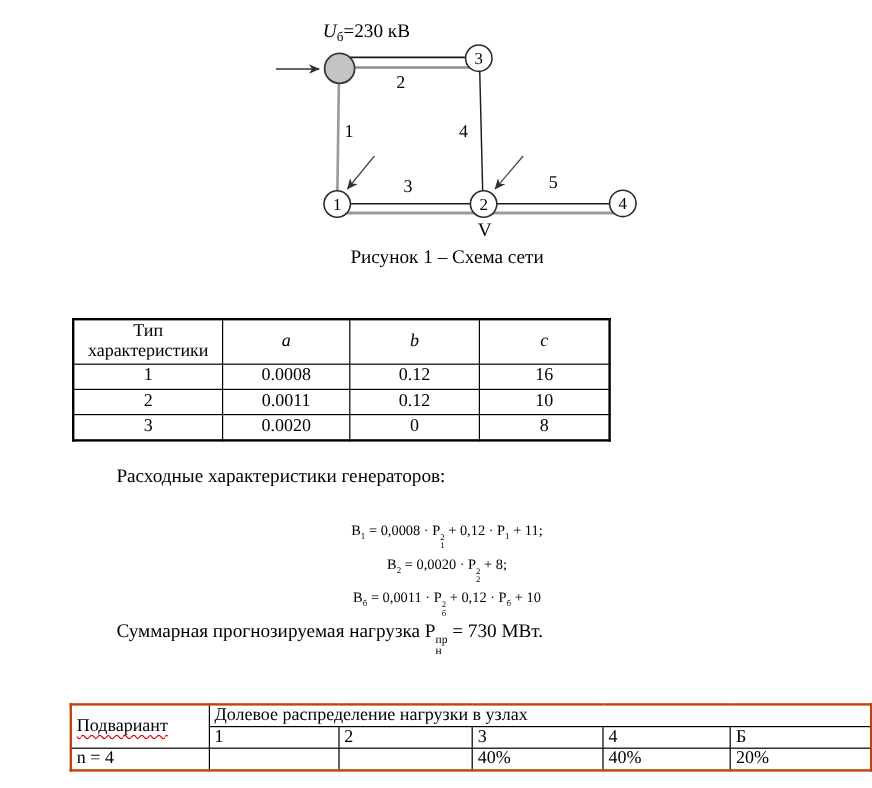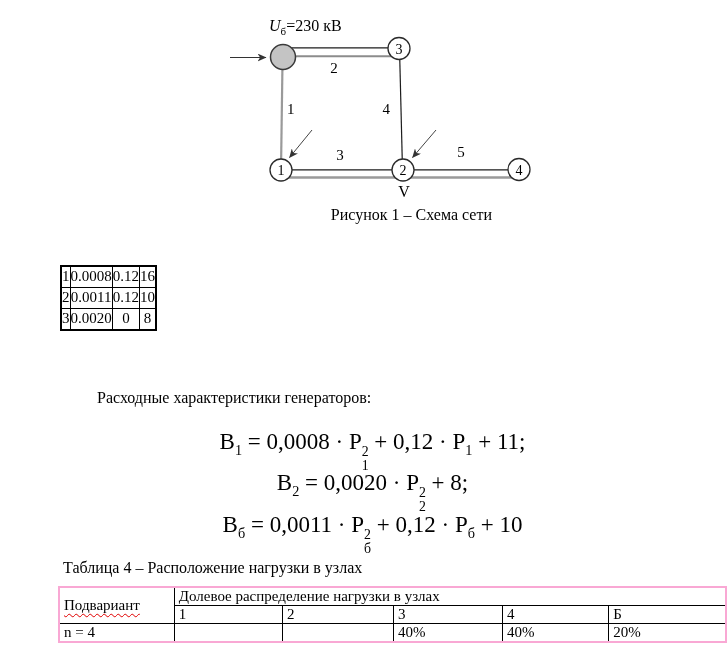--- a/index.html
+++ b/index.html
@@ -15,28 +15,28 @@
   
   .ss{display:inline-flex;flex-direction:column;align-items:flex-start;
       vertical-align:-0.5em;font-size:0.6em;line-height:1.0;}
   .ss span{display:block;}
   
   table{border-collapse:collapse;table-layout:fixed;}
   #t3{border:2px solid #000;font-size:15px;}
   #t3 td{border:1px solid #000;text-align:center;vertical-align:middle;padding:0;line-height:1.15;}
   #t3 .hdr td{height:36px;}
   #t3 .r td{height:20px;}
-  #t4{border:2px solid #f9a8d4;font-size:15px;}
+  #t4{border:2px solid #c2410c;font-size:15px;}
   #t4 td{border:1px solid #000;text-align:left;vertical-align:middle;
          padding:0 2px 0 4px;line-height:1.1;}
   #t4 .r1 td{height:16px;}
   #t4 .r2 td{height:17px;}
   #t4 .r3 td{height:17px;margin-top:24px;}
-  .caption{text-align:right;}
-  .eq{font-size:23px;line-height:22px;text-align:center;}
+  .caption{text-align:left;}
+  .eq{font-size:12px;line-height:22px;text-align:center;}
   svg text{font-family:"Liberation Serif",serif;}
 </style>
 </head>
 <body>
 
 <div id="page">
 
   <svg class="abs" style="left:0;top:0" width="727" height="202" viewBox="0 0 727 202">
     <defs>
       <marker id="ah" viewBox="0 0 10 8" refX="8.5" refY="4" markerWidth="10" markerHeight="8" orient="auto" markerUnits="userSpaceOnUse">
@@ -74,20 +74,26 @@
     <text x="404" y="197" font-size="16" text-anchor="middle">V</text>
 
     <text x="269" y="31" font-size="16"><tspan font-style="italic">U</tspan><tspan dy="3.5" font-size="11">б</tspan><tspan dy="-3.5">=230 кВ</tspan></text>
   </svg>
 
   <div class="abs caption fs16" style="left:292px;top:205px;width:200px">Рисунок 1 – Схема сети</div>
 
 
   <table id="t3" class="abs" style="left:60px;top:265px">
     <tbody>
+        <tr class="hdr">
+      <td style="width:123px">Тип характеристики</td>
+      <td style="width:105px" class="it">a</td>
+      <td style="width:107px" class="it">b</td>
+      <td style="width:107px" class="it">c</td>
+    </tr>
     <tr class="r">
       <td>1</td>
       <td>0.0008</td>
       <td>0.12</td>
       <td>16</td>
     </tr>
     <tr class="r">
       <td>2</td>
       <td>0.0011</td>
       <td>0.12</td>
@@ -118,22 +124,27 @@
         </span><span> + 8;</span>
     </div>
     <div class="eq">
       <span>В</span><sub class="small">б</sub><span> = 0,0011 · Р</span><span class="ss">
           <span>2</span>
           <span>б</span>
         </span><span> + 0,12 · Р</span><sub class="small">б</sub><span> + 10</span>
     </div>
   </div>
 
+  <div class="abs fs16" style="left:97px;top:517px">
+    <span>Суммарная прогнозируемая нагрузка Р</span><span class="ss">
+        <span>пр</span>
+        <span>н</span>
+      </span><span> = 730 МВт.</span>
+  </div>
 
-  <div class="abs fs16" style="left:63px;top:558px">Таблица 4 – Расположение нагрузки в узлах</div>
 
   <table id="t4" class="abs" style="left:58px;top:586px">
     <tbody>
         <tr class="r1">
       <td rowspan="2" style="width:109px" class="sp">Подвариант</td>
       <td colspan="5">Долевое распределение нагрузки в узлах</td>
     </tr>
     <tr class="r2">
       <td style="width:105px">1</td>
       <td style="width:108px">2</td>

